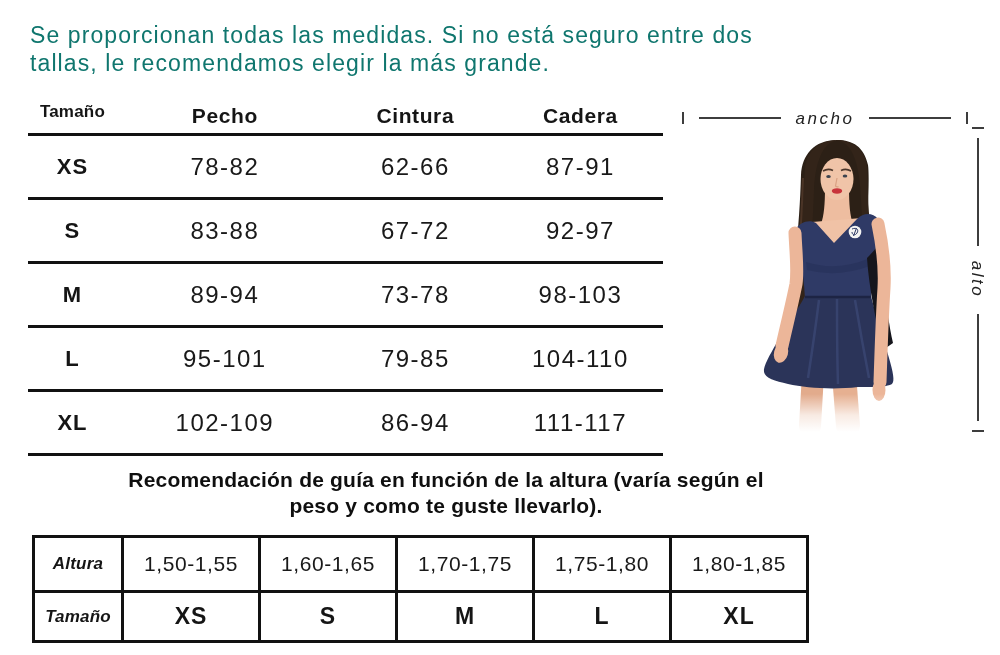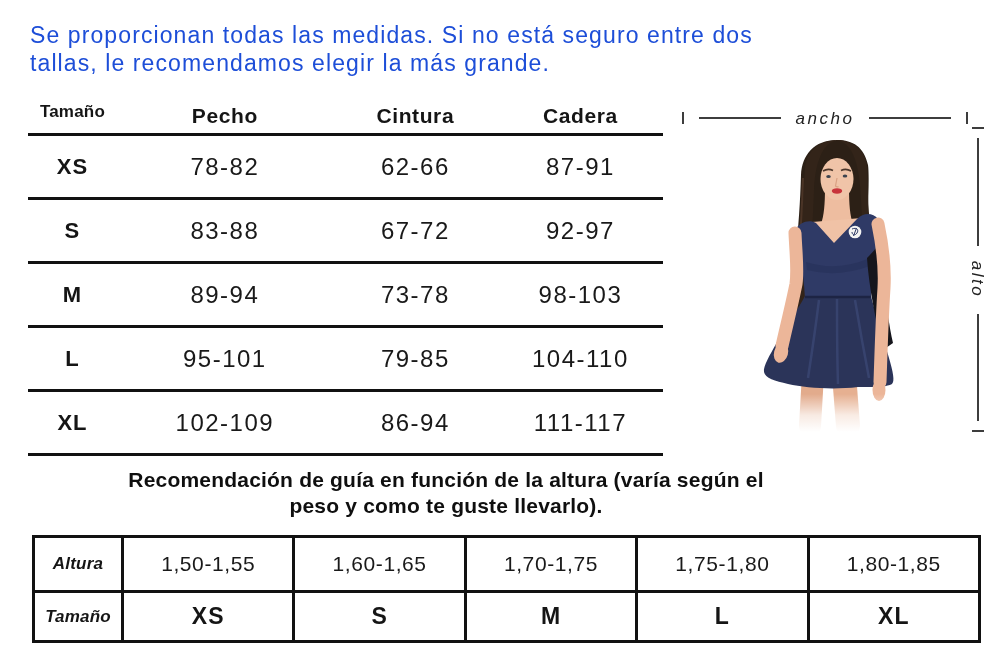--- a/index.html
+++ b/index.html
@@ -4,21 +4,21 @@
 <style>
   * { margin:0; padding:0; box-sizing:border-box; }
   html,body { background:#ffffff; }
   .page {
     position:relative; width:1000px; height:655px; background:#ffffff;
     font-family:"Liberation Sans", sans-serif; color:#151515; overflow:hidden;
   }
   
   .intro {
     position:absolute; left:30px; top:21px;
-    font-size:23px; line-height:28px; letter-spacing:1.1px; color:#1d4ed8;
+    font-size:23px; line-height:28px; letter-spacing:1.1px; color:#0f766e;
     white-space:nowrap;
   }
   
   .sizes-table { position:absolute; left:28px; top:91px; width:635px; border-bottom:3px solid #111; }
   .st-header, .st-row {
     display:grid; grid-template-columns:14% 34% 26% 26%; align-items:center;
   }
   .st-header { height:42px; }
   .st-row { height:64px; border-top:3px solid #111; }
   .st-h-size { font-size:17px; font-weight:bold; text-align:center; letter-spacing:0.2px; }
@@ -46,21 +46,21 @@
   .alto-label-box .measure-label { transform:rotate(90deg); }
   
   .figure-svg { position:absolute; left:718px; top:138px; }
   
   .rec-heading {
     position:absolute; left:0; top:467px; width:892px; text-align:center;
     font-weight:bold; font-size:21px; line-height:26px; letter-spacing:0.2px; color:#0f0f0f;
   }
   
   .height-table {
-    position:absolute; left:32px; top:535px; width:949px; height:105px;
+    position:absolute; left:32px; top:535px; width:777px; height:105px;
     border-collapse:collapse; table-layout:fixed;border-radius:30px;
   }
   .height-table td { border:3px solid #111; text-align:center; vertical-align:middle; }
   .ht-row1 { height:55px; }
   .ht-row2 { height:50px; }
   .ht-label { font-style:italic; font-weight:bold; font-size:17px; letter-spacing:0.2px; }
   .ht-height { font-size:21px; letter-spacing:0.6px; color:#191919; }
   .ht-size { font-weight:bold; font-size:23px; letter-spacing:1px; }
 </style>
 </head>

